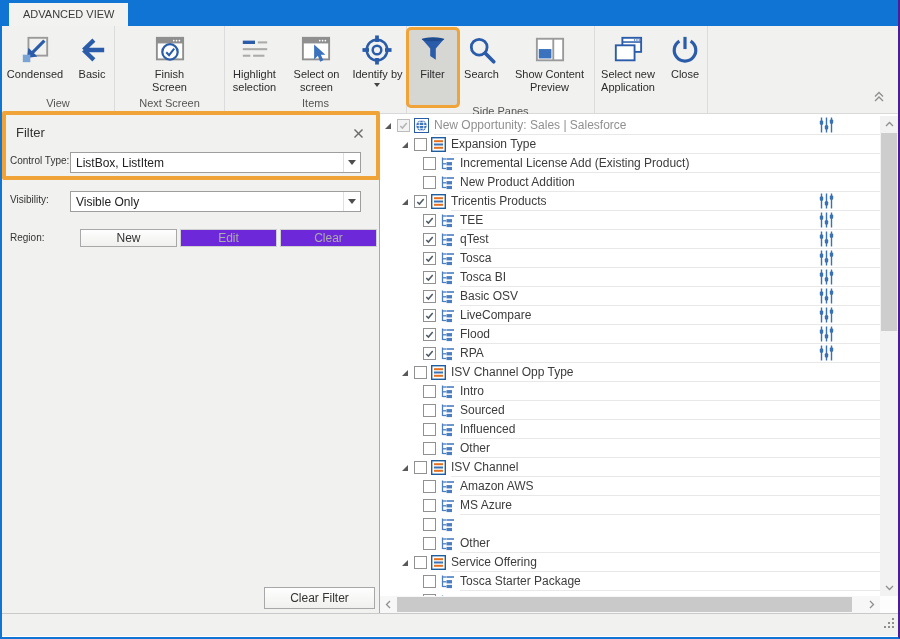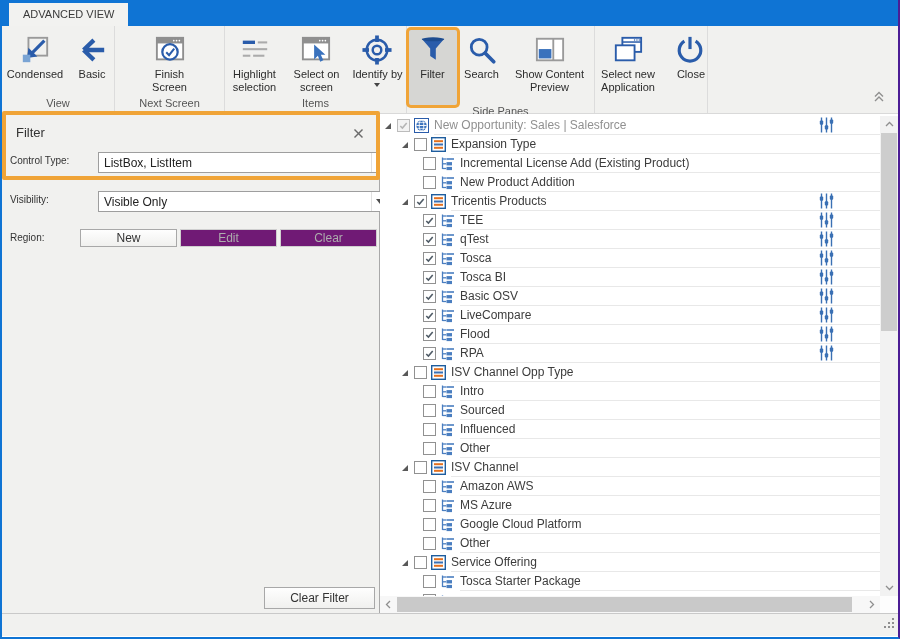--- a/index.html
+++ b/index.html
@@ -18,21 +18,21 @@
   .g-view { width: 113px; } .g-next { width: 110px; } .g-items { width: 182px; }
   .g-filtered { width: 160px; } .g-side { width: 188px; } .g-app { width: 113px; }
   .rbuttons { flex: 1; display: flex; justify-content: center; align-items: flex-start; padding-top: 4px; gap: 2px; }
   .glabel { height: 16px; font-size: 11px; color: #555; text-align: center; }
   .rbtn { display: flex; flex-direction: column; align-items: center; padding: 2px 2px; border-radius: 2px; }
   .rbtn .ic { height: 36px; display: flex; align-items: center; justify-content: center; }
   .rbtn .lbl { font-size: 11px; color: #2c2c2c; text-align: center; line-height: 1.18; }
   .w-condensed { width: 66px; } .w-basic { width: 44px; } .w-finish { width: 54px; }
   .w-highlight { width: 60px; } .w-selscr { width: 62px; } .w-identify { width: 58px; align-items: center; }
   .w-filter { width: 48px; } .w-search { width: 46px; } .w-preview { width: 86px; }
-  .w-newapp { width: 66px; } .w-close { width: 44px; align-items: flex-end; }
+  .w-newapp { width: 66px; } .w-close { width: 44px; }
   .pressed { background: #d6d6d3; height: 75px; box-shadow: 0 0 0 3px #f0a437; position: relative; z-index: 2; }
   .dd-caret { width: 0; height: 0; border-left: 3.5px solid transparent; border-right: 3.5px solid transparent;
               border-top: 4px solid #444; margin-top: 2px; }
   
   .slider { position: relative; width: 100%; height: 100%; }
   .strack { position: absolute; left: 13px; right: 12px; top: 15px; height: 1px; background: #9a9a9a; }
   .sthumb { position: absolute; left: 11px; top: 11px; width: 6px; height: 9px; background: #c2c2c2; border: 1px solid #8f8f8f;
             clip-path: polygon(0 0, 100% 0, 100% 60%, 50% 100%, 0 60%); }
   .sticks { position: absolute; left: 13px; right: 12px; top: 22px; display: flex; justify-content: space-between; }
   .sticks span { width: 1px; height: 4px; background: #a8a8a8; }
@@ -40,28 +40,28 @@
              font-size: 11.5px; color: #2e2e2e; }
   .chevbtn { position: absolute; right: 9px; bottom: 7px; width: 20px; height: 16px; display: flex;
              align-items: center; justify-content: center; }
 
   
   .content { display: flex; height: 499px; }
   .fpanel { position: relative; width: 378px; background: #f1f1ef; border-right: 1px solid #a9a9a9; }
   .ptitle { position: absolute; left: 14px; top: 11px; font-size: 13px; color: #333; }
   .pclose { position: absolute; right: 14px; top: 11px; width: 12px; height: 12px; cursor: default; }
   .frow-label { position: absolute; left: 8px; font-size: 10px; color: #333; }
-  .combo { position: absolute; left: 96px; width: 291px; height: 21px; background: #fff; border: 1px solid #9e9e9e;
+  .combo { position: absolute; left: 68px; width: 291px; height: 21px; background: #fff; border: 1px solid #9e9e9e;
            display: flex; align-items: center; }
   .combo .cval { flex: 1; font-size: 12px; color: #222; padding-left: 5px; white-space: nowrap; overflow: hidden; }
   .combo .cbtn { width: 17px; height: 100%; display: flex; align-items: center; justify-content: center; border-left: 1px solid #e0e0e0; }
   .carrow { width: 0; height: 0; border-left: 4px solid transparent; border-right: 4px solid transparent; border-top: 5px solid #4e4e4e; }
   .pbtn { position: absolute; height: 18px; width: 97px; font-size: 12px; color: #333; background: linear-gradient(#fefefe, #f0f0ee);
           border: 1px solid #a8a8a8; display: flex; align-items: center; justify-content: center; }
-  .pbtn.disabled { color: #adadad; background: #701a75; border-color: #cfcfcf; }
+  .pbtn.disabled { color: #adadad; background: #6d28d9; border-color: #cfcfcf; }
   .clearbtn { position: absolute; left: 262px; top: 473px; width: 111px; height: 22px; }
 
   
   .hl-panel { position: absolute; left: 0; top: 111px; width: 378px; height: 69px; border: 4px solid #f0a437;
               border-radius: 2px; z-index: 5; pointer-events: none; }
 
   
   .tpanel { position: relative; flex: 1; background: #fff; }
   .trows { position: absolute; left: 0; top: 2px; right: 18px; bottom: 17px; overflow: hidden; }
   .trow { display: flex; align-items: center; height: 19px; position: relative; }
@@ -694,23 +694,20 @@
               <span class="tlabel">MS Azure</span>
             </span>
           </div>
           <div class="trow lvl2">
             <span class="cb"></span>
             <span class="ticon">
               <svg width="16" height="15" viewBox="0 0 16 15">
                 <use href="#i-listitem"></use>
               </svg>
             </span>
-            <span class="rline">
-              <span class="tlabel">Google Cloud Platform</span>
-            </span>
           </div>
           <div class="trow lvl2">
             <span class="cb"></span>
             <span class="ticon">
               <svg width="16" height="15" viewBox="0 0 16 15">
                 <use href="#i-listitem"></use>
               </svg>
             </span>
             <span class="rline">
               <span class="tlabel">Other</span>

